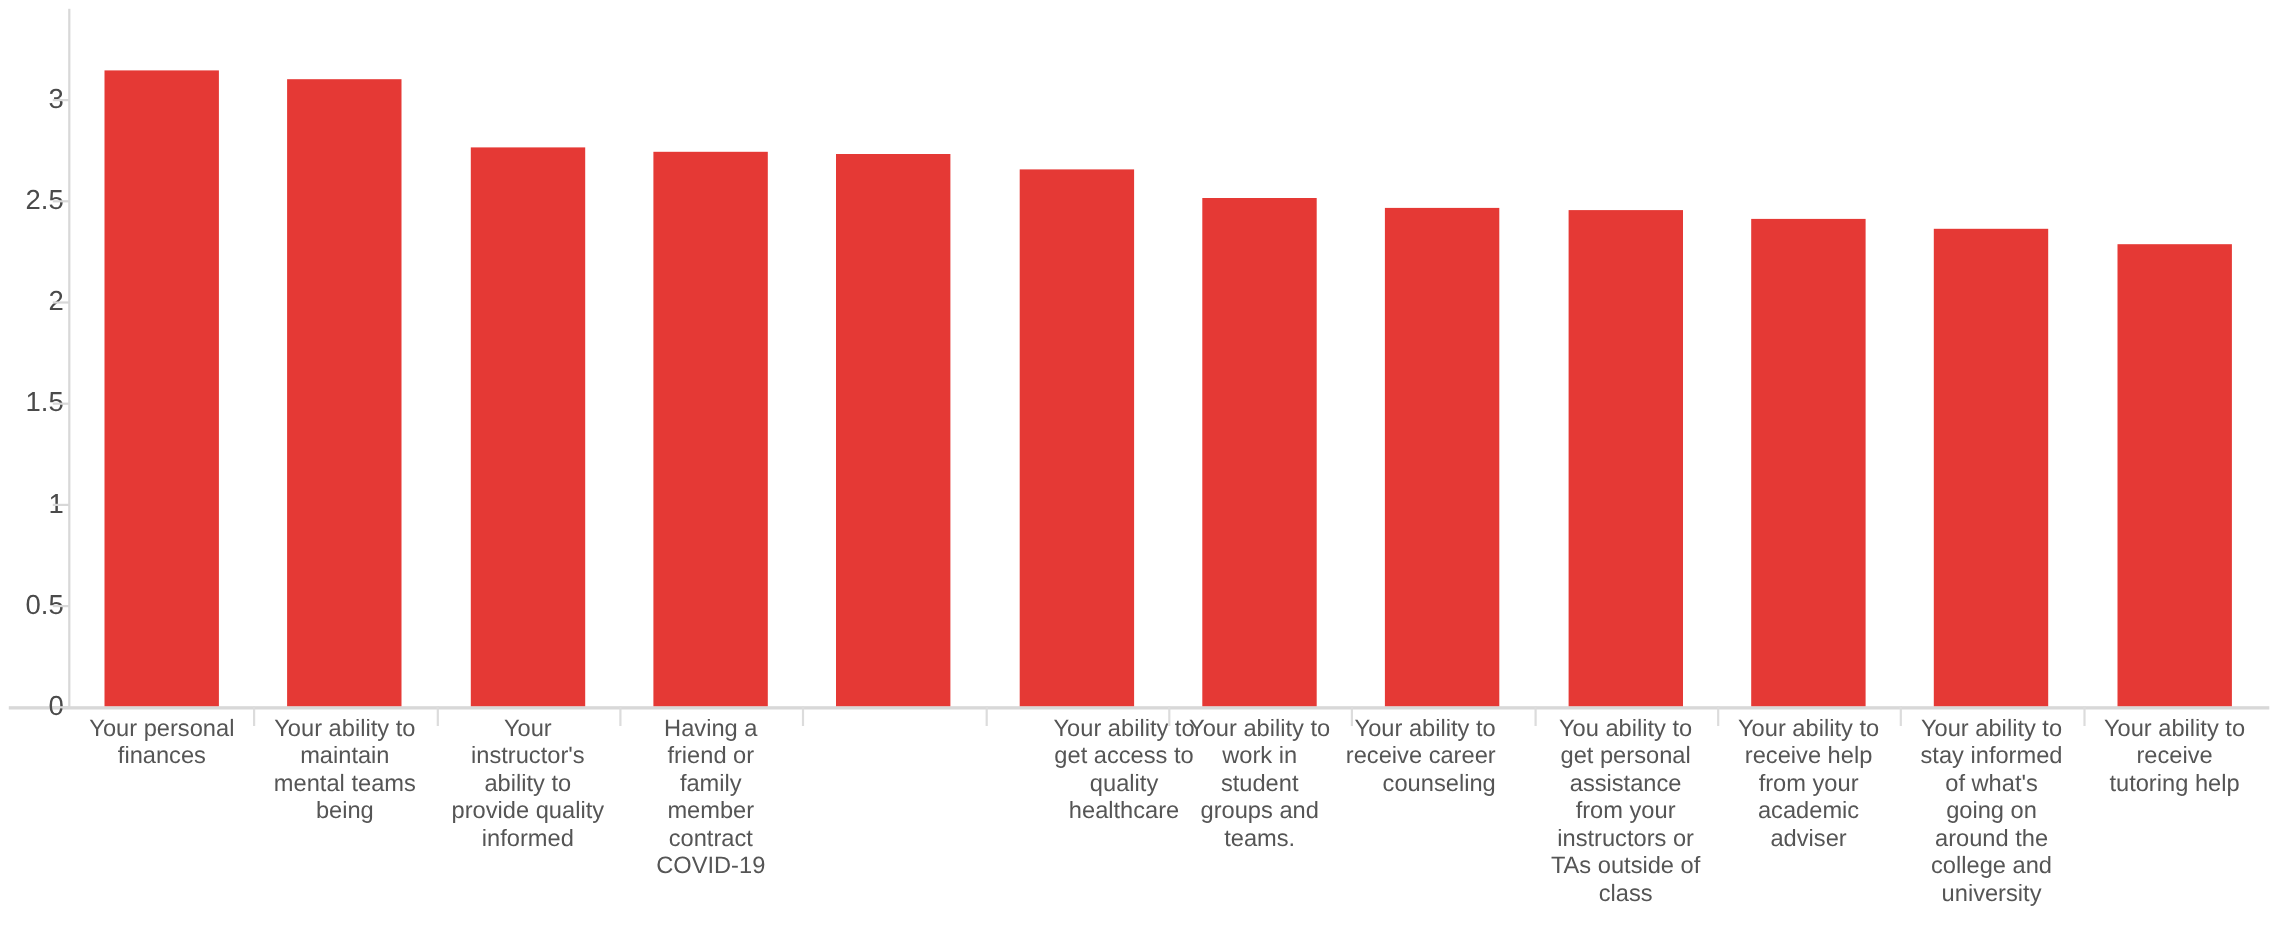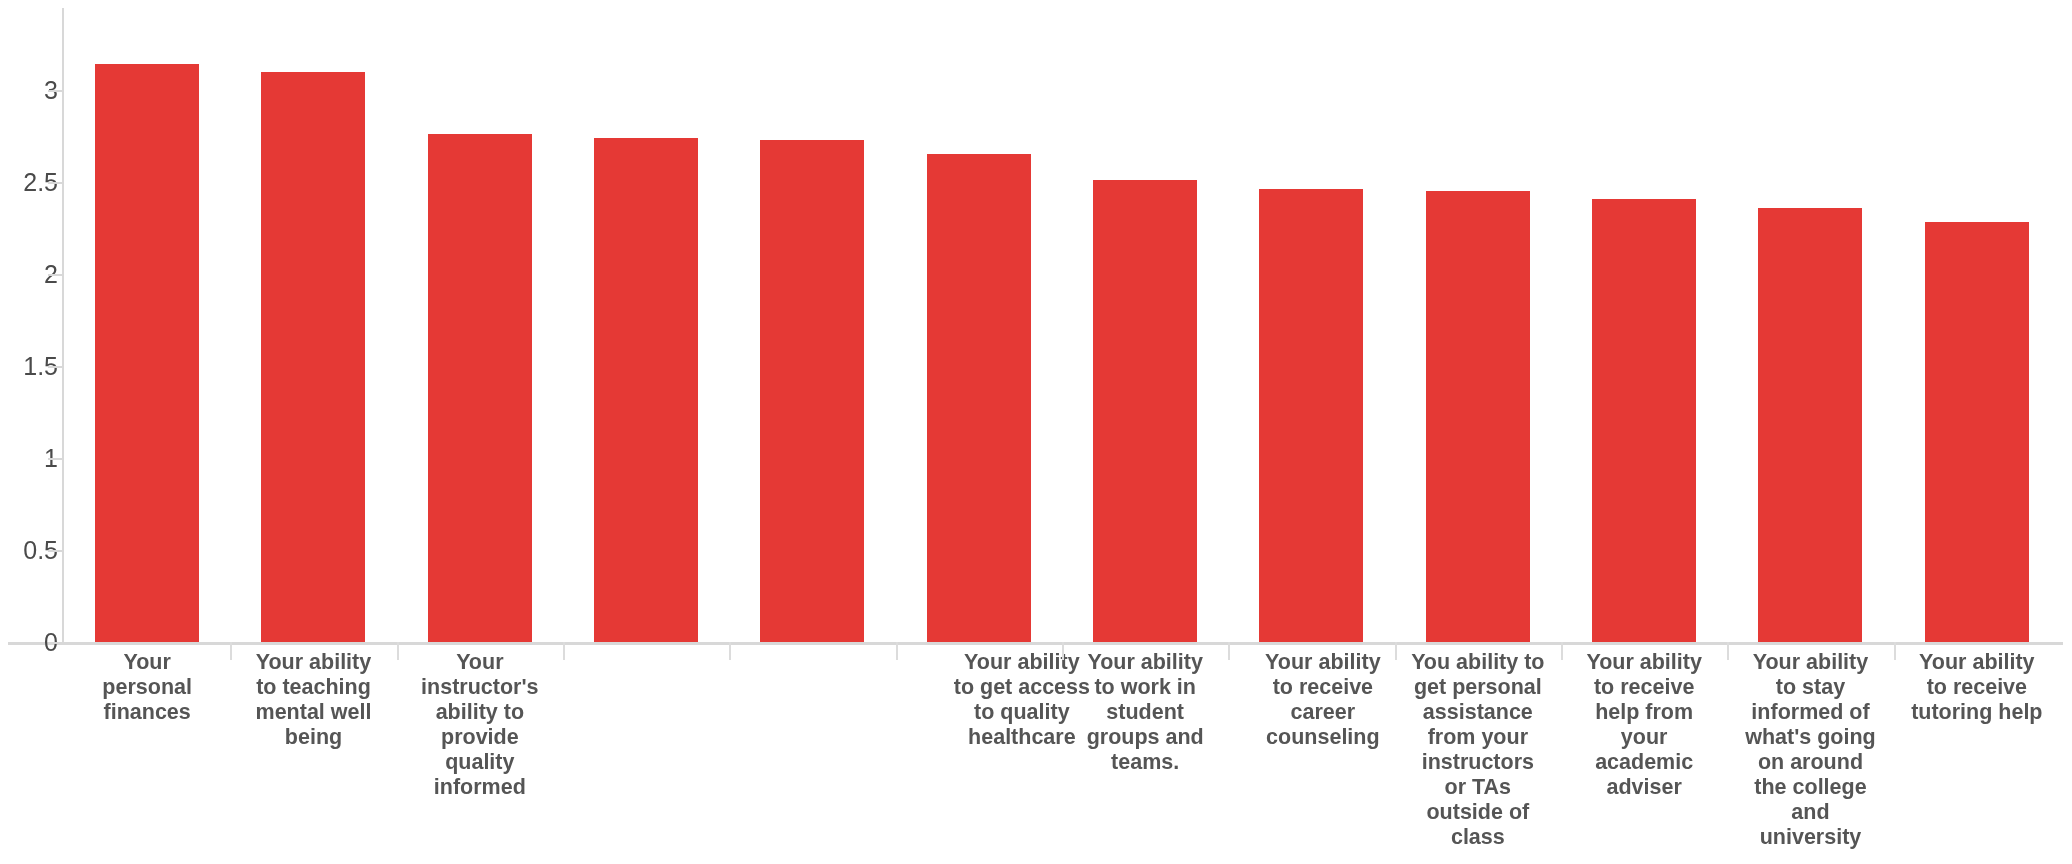--- a/index.html
+++ b/index.html
@@ -99,21 +99,20 @@
     background: #dcdcdc;
   }
 
   
   .x-labels {
     position: absolute;
     left: 64px;
     top: 650px;
     width: 1996px;
     height: 214px;
-    font-weight: bold;
   }
   .x-label {
     position: absolute;
     top: 0;
     text-align: center;
     font-size: 21.5px;
     line-height: 25px;
     color: #555555;
     font-family: "Liberation Sans", sans-serif;
     word-wrap: break-word;
@@ -192,25 +191,26 @@
       <div class="category" style="left: 1663.33px; width: 166.333px;">
         <div class="bar" title="Your ability to stay informed of what's going on around the college and university: 2.36" style="height: 434.24px; background: rgb(229, 57, 53);"></div>
       </div>
       <div class="category" style="left: 1829.67px; width: 166.333px;">
         <div class="bar" title="Your ability to receive tutoring help: 2.28" style="height: 419.52px; background: rgb(229, 57, 53);"></div>
       </div>
     </div>
 
   <div class="x-labels" id="x-labels">
       <div class="x-label" style="left: 13.3067px; width: 139.72px;">Your personal finances</div>
-      <div class="x-label" style="left: 179.64px; width: 139.72px;">Your ability to teaching mental well being</div>
+      <div class="x-label" style="left: 179.64px; width: 139.72px;">Your ability to maintain mental teams being</div>
       <div class="x-label" style="left: 345.973px; width: 139.72px;">Your instructor's ability to provide quality informed</div>
+      <div class="x-label" style="left: 512.307px; width: 139.72px;">Having a friend or family member contract COVID-19</div>
       <div class="x-label" style="left: 888px; width: 139.72px;">Your ability to get access to quality healthcare</div>
       <div class="x-label" style="left: 1011.31px; width: 139.72px;">Your ability to work in student groups and teams.</div>
-      <div class="x-label" style="left: 1189px; width: 139.72px;">Your ability to receive career counseling</div>
+      <div class="x-label" style="left: 1156px; width: 139.72px; text-align: right;">Your ability to receive career counseling</div>
       <div class="x-label" style="left: 1343.97px; width: 139.72px;">You ability to get personal assistance from your instructors or TAs outside of class</div>
       <div class="x-label" style="left: 1676.64px; width: 139.72px;">Your ability to stay informed of what's going on around the college and university</div>
       <div class="x-label" style="left: 1510.31px; width: 139.72px;">Your ability to receive help from your academic adviser</div>
       <div class="x-label" style="left: 1842.97px; width: 139.72px;">Your ability to receive tutoring help</div>
     </div>
 
 <div class="cat-divider" style="left: 230.333px;"></div>
     <div class="cat-divider" style="left: 396.667px;"></div>
     <div class="cat-divider" style="left: 563px;"></div>
     <div class="cat-divider" style="left: 729.333px;"></div>

